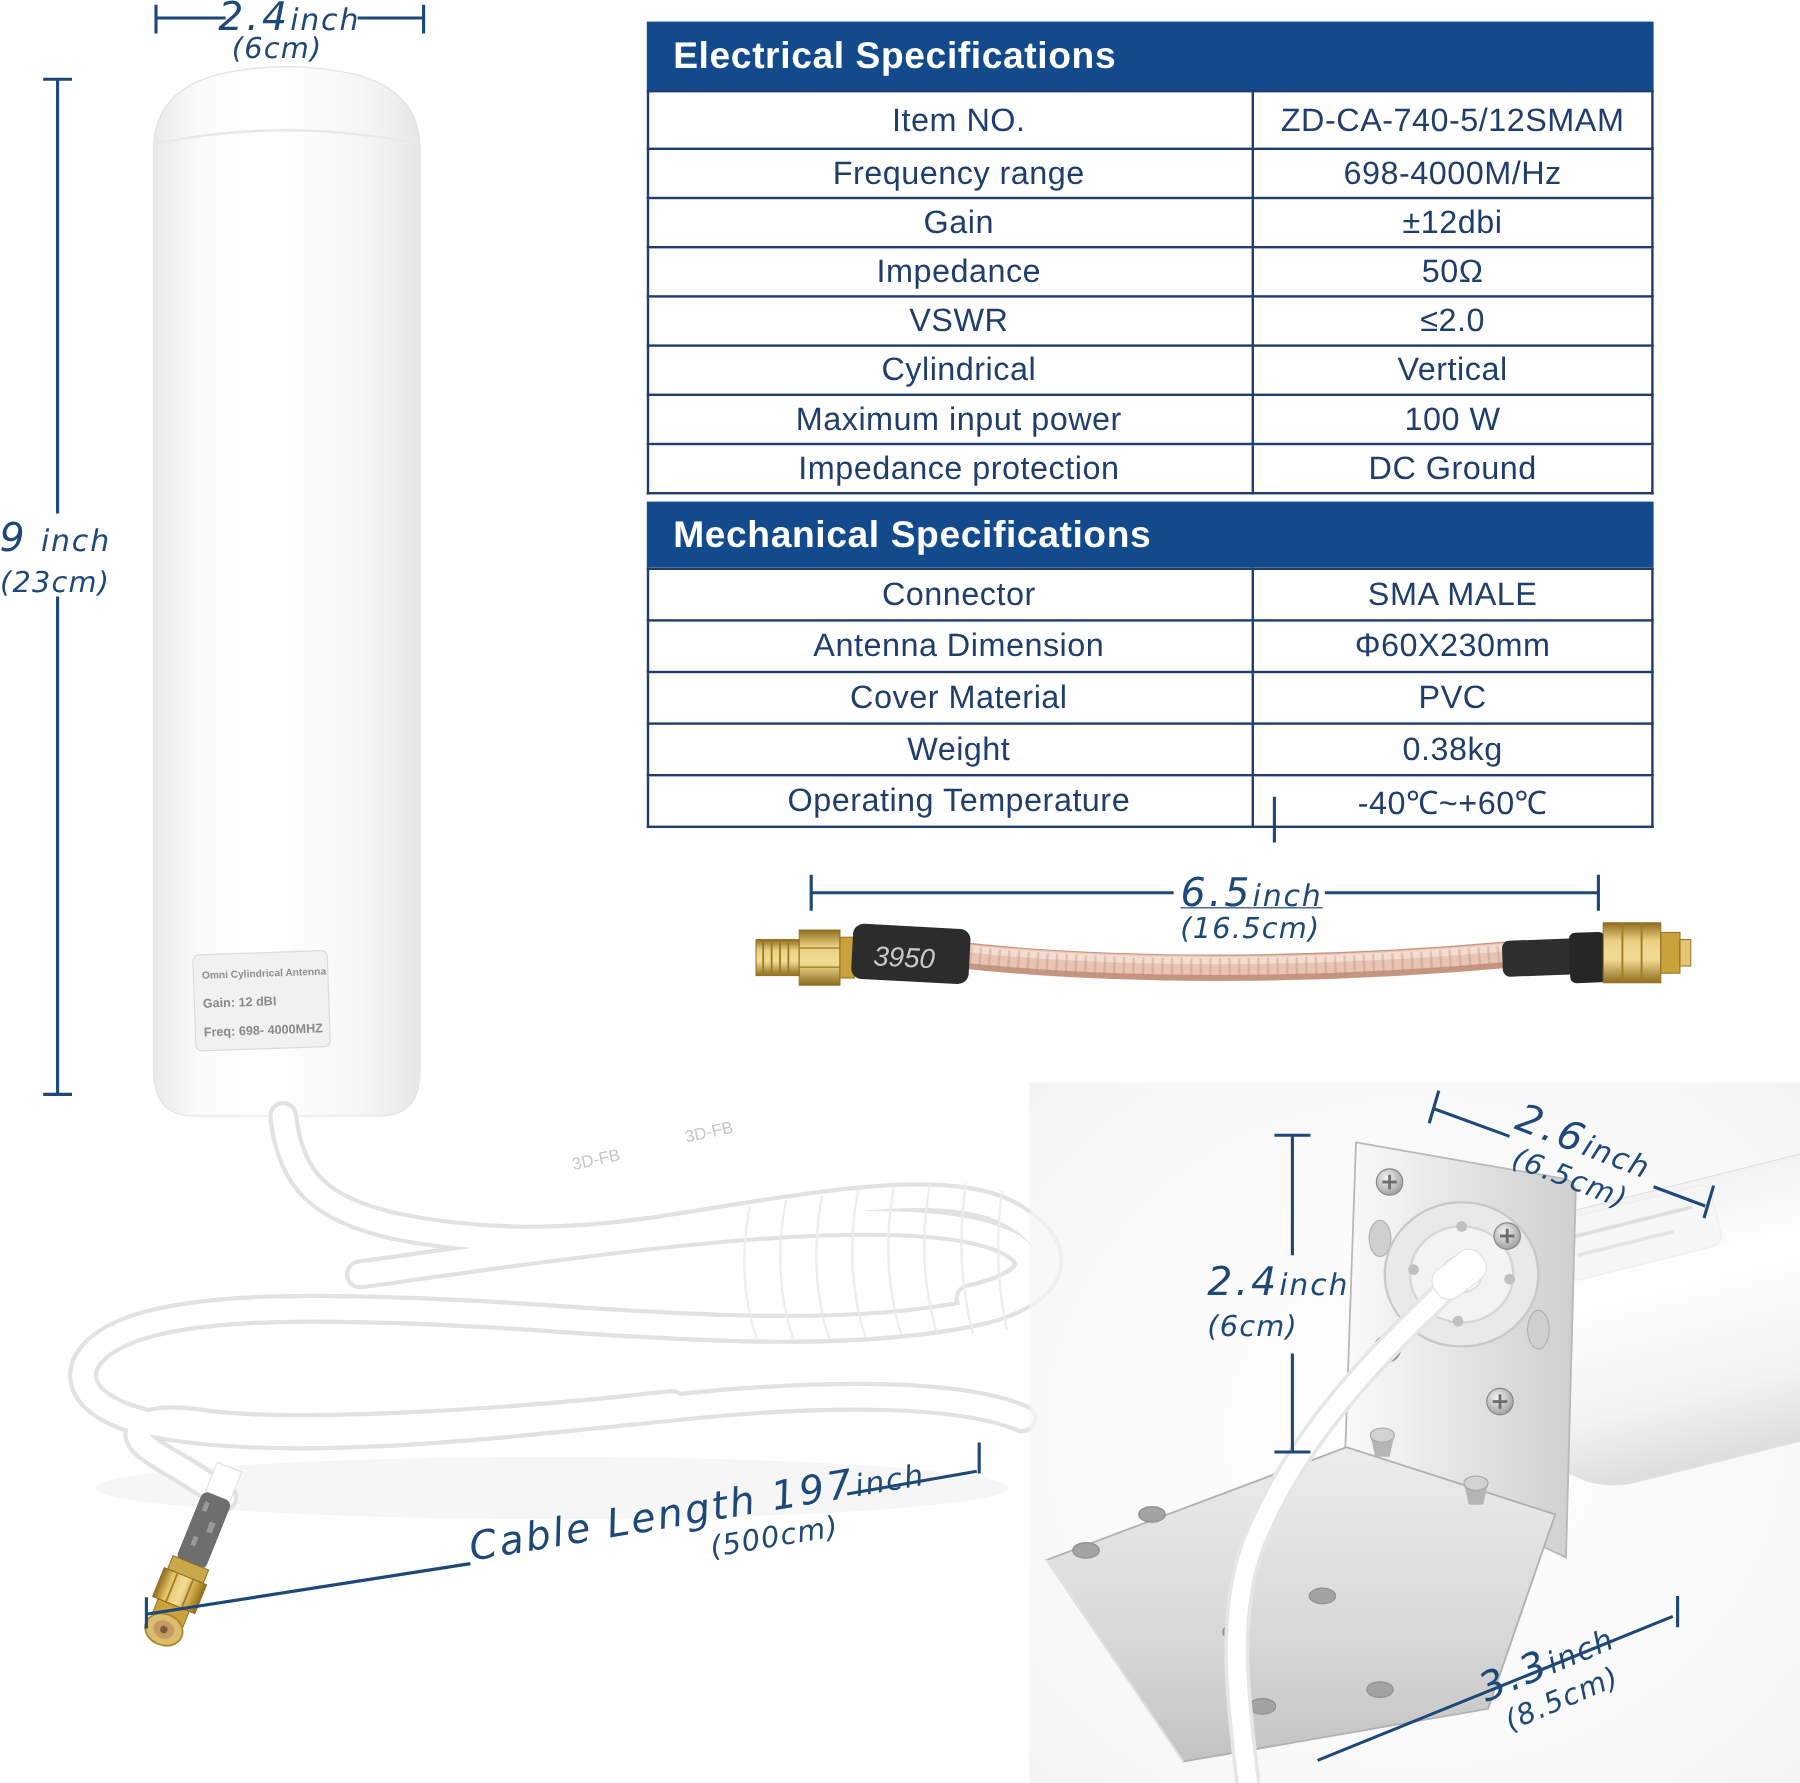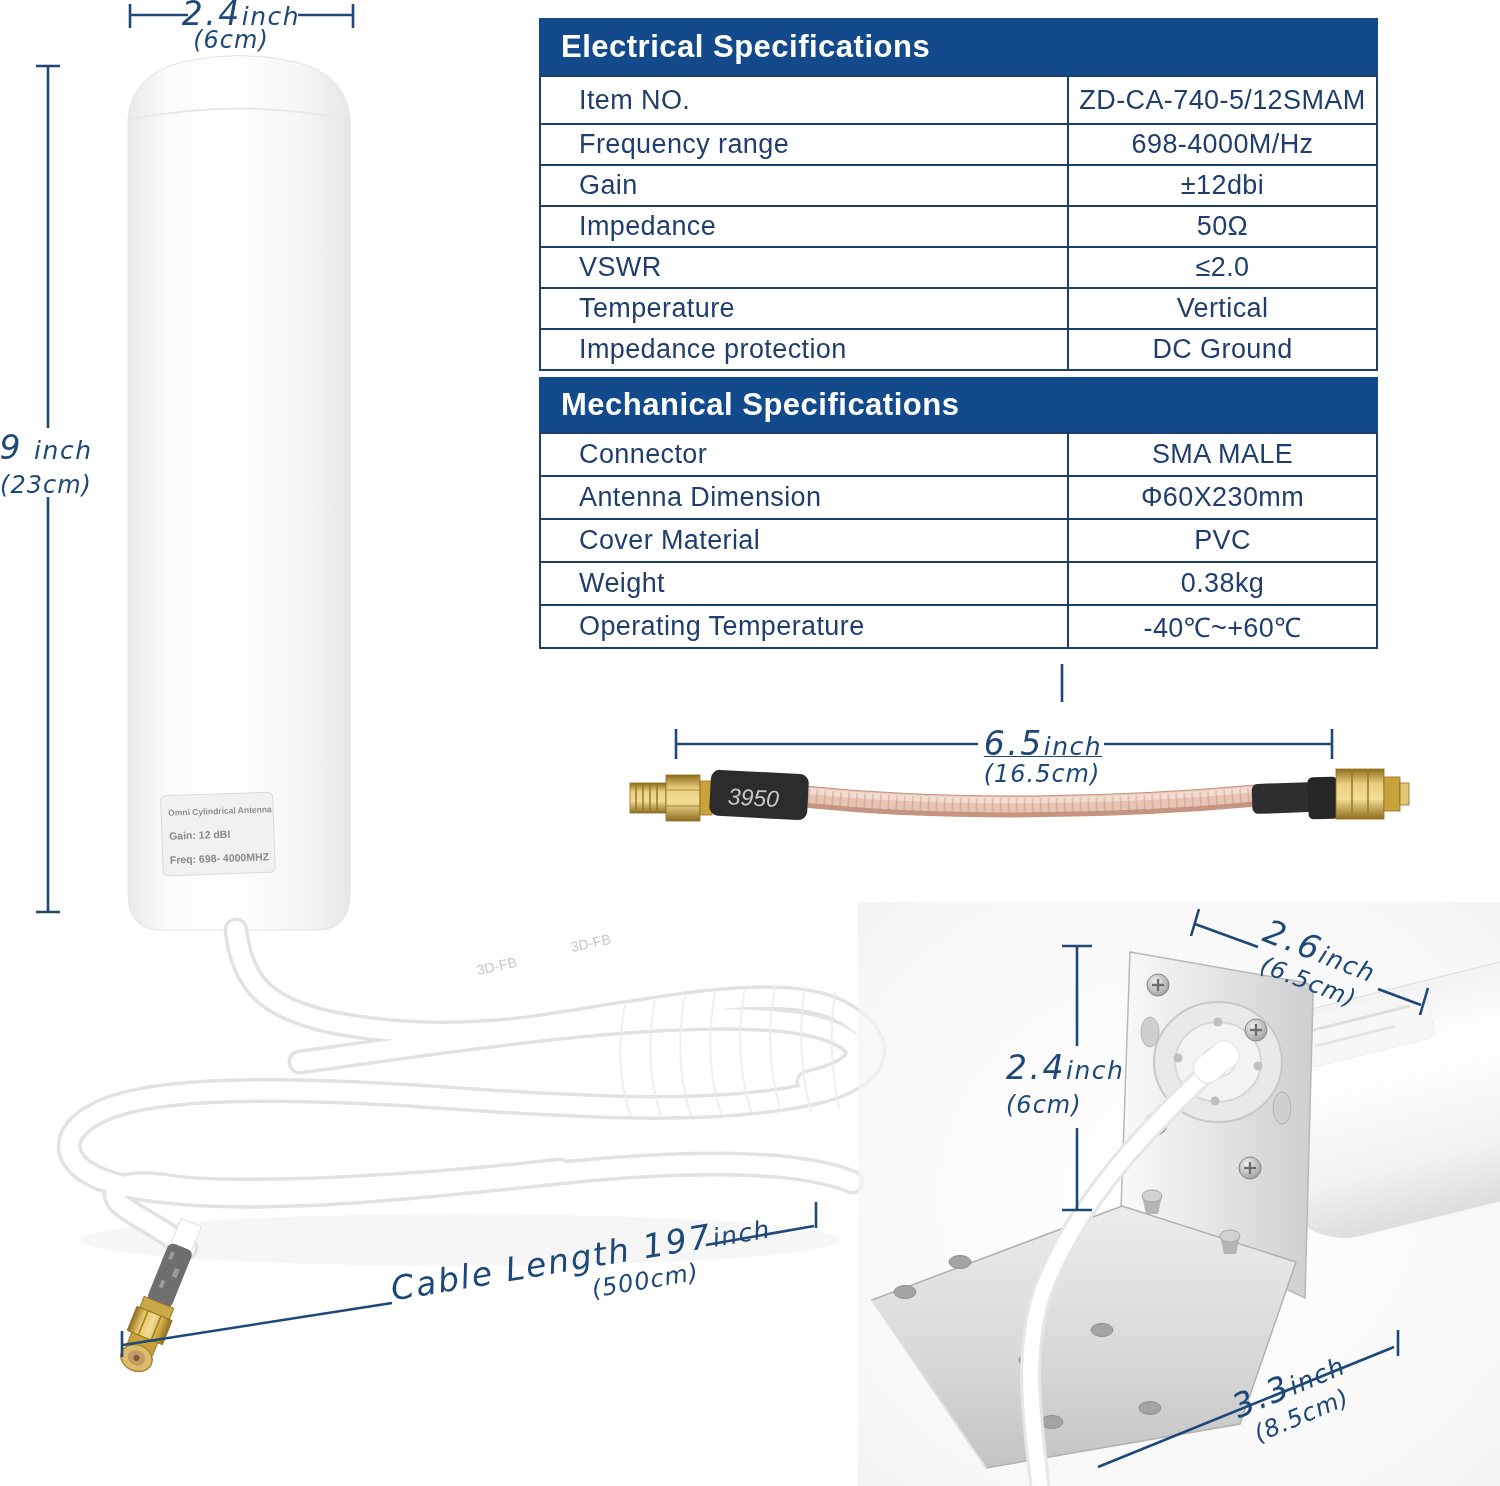--- a/index.html
+++ b/index.html
@@ -19,21 +19,21 @@
   .center{text-align:center;}
   
   .spec{position:absolute;left:539px;top:18px;width:839px;z-index:3;}
   .spec-header{background:#134a8c;color:#ffffff;font-weight:bold;font-size:31px;
                height:57px;line-height:57px;padding-left:22px;letter-spacing:.5px;
                box-sizing:border-box;}
   .spec-header.second{margin-top:6px;height:55px;line-height:55px;}
   table.spec-table{width:100%;border-collapse:collapse;table-layout:fixed;}
   .spec-table td{border:2px solid #1f3e6d;color:#1f3e6d;font-size:27px;
                  height:39px;padding:0;letter-spacing:.4px;}
-  .spec-table td.lab{padding-left:38px;width:488px;}
+  .spec-table td.lab{padding-left:14px;width:488px;text-align:center;}
   .spec-table td.val{text-align:center;}
   .spec-table tr.tall td{height:46px;}
   .spec-table.mech td{height:41px;}
 </style>
 </head>
 <body>
 
 <div class="canvas">
 
   <svg class="photos" viewBox="0 0 1500 1486">
@@ -324,22 +324,26 @@
           </tr>
         <tr>
           <td class="lab">Impedance</td>
           <td class="val">50Ω</td>
           </tr>
         <tr>
           <td class="lab">VSWR</td>
           <td class="val">≤2.0</td>
           </tr>
         <tr>
-          <td class="lab">Temperature</td>
+          <td class="lab">Cylindrical</td>
           <td class="val">Vertical</td>
+          </tr>
+        <tr>
+          <td class="lab">Maximum input power</td>
+          <td class="val">100 W</td>
           </tr>
         <tr>
           <td class="lab">Impedance protection</td>
           <td class="val">DC Ground</td>
           </tr>
       </tbody>
     </table>
 
     <div class="spec-header second">
       <span>Mechanical Specifications</span>

